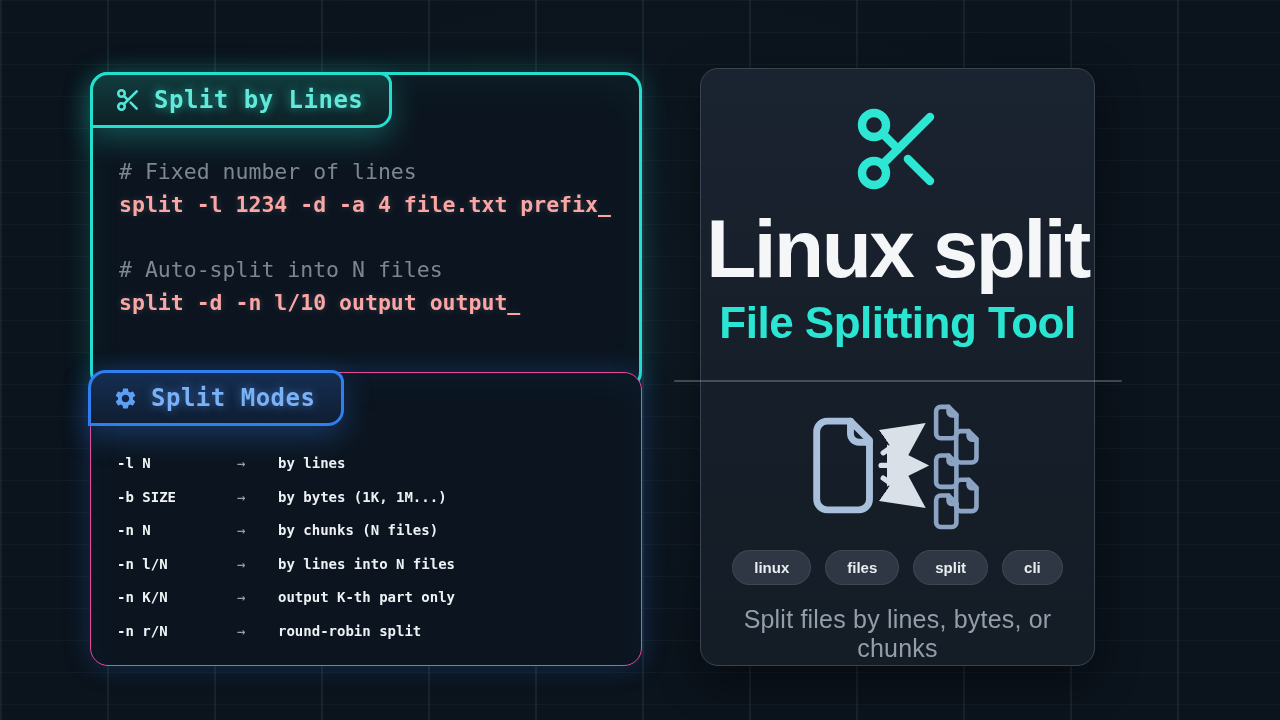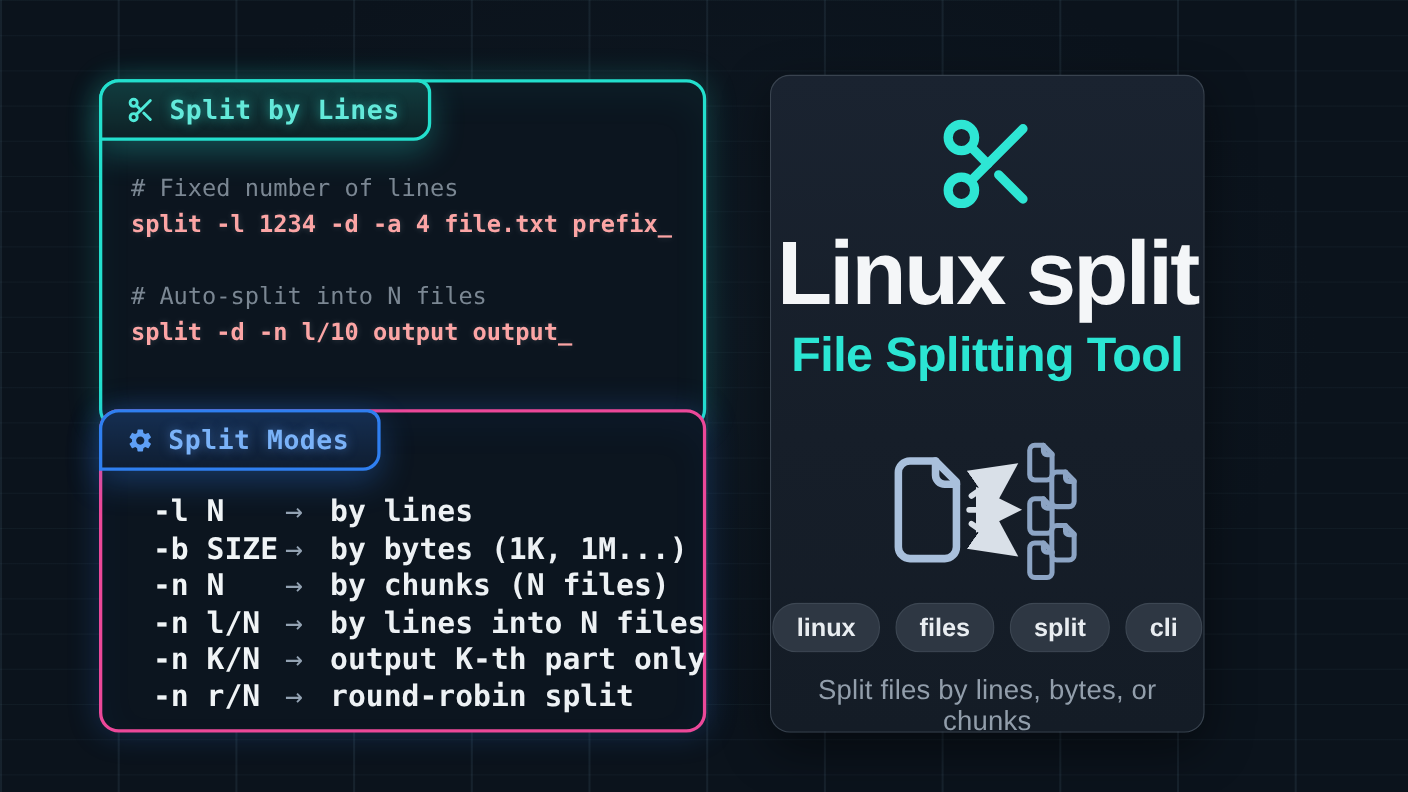--- a/index.html
+++ b/index.html
@@ -26,21 +26,21 @@
     position:absolute; left:90px; width:552px;
     border-radius:18px; background:#0c151f;
   }
   .panel.cyan {
     top:72px; height:318px;
     border:3px solid #23dfcd;
     box-shadow:0 0 28px rgba(35,223,205,0.22), inset 0 14px 34px rgba(35,223,205,0.05);
   }
   .panel.blue {
     top:372px; height:294px;
-    border:3px solid #ec4899;
+    border:1px solid #ec4899;
     box-shadow:0 0 28px rgba(47,127,240,0.25), inset 0 14px 34px rgba(47,127,240,0.05);
   }
   .tab {
     position:absolute; left:-3px; top:-3px; height:56px;
     display:flex; align-items:center; gap:13px;
     padding:0 26px 0 22px;
     border-radius:18px 12px 16px 0;
   }
   .panel.cyan .tab {
     border:3px solid #23dfcd;
@@ -62,21 +62,21 @@
   .code-block {
     position:absolute; left:26px; top:80px; right:20px;
     font-family:"DejaVu Sans Mono", monospace;
     font-size:21.5px; line-height:33px; white-space:nowrap;
   }
   .code-group { margin-bottom:32px; }
   .code-comment { color:#7b8793; }
   .code-command { color:#fca5a5; font-weight:bold; text-shadow:0 0 7px rgba(240,245,250,0.18); }
 
   .modes { position:absolute; left:26px; top:74px; right:18px;
-    font-family:"DejaVu Sans Mono", monospace; font-size:27px;margin-left:20px; }
+    font-family:"DejaVu Sans Mono", monospace; font-size:14px; }
   .mode-row { display:flex; line-height:33.5px; white-space:nowrap; }
   .mode-flag { width:120px; color:#f0f4f6; font-weight:bold; flex:0 0 auto; }
   .mode-arrow { width:41px; color:#93a2b2; flex:0 0 auto; }
   .mode-desc { color:#edf1f4; font-weight:bold; }
 
   
   .card {
     position:absolute; left:700px; top:68px; width:395px; height:598px;
     border-radius:18px;
     border:1.5px solid #39434f;
@@ -99,21 +99,21 @@
     margin-top:32px; width:448px; height:2px;
     background:rgba(138,152,166,0.40); border-radius:1px;
   }
   .illustration { margin-top:18px; }
   .tags { margin-top:18px; display:flex; gap:14px; align-items:center; }
   .tag {
     background:#2e3743;
     border:1px solid rgba(200,215,230,0.10);
     border-radius:22px;
     padding:8px 21px;
-    font-size:23px; font-weight:600; color:#e9edf1;
+    font-size:15px; font-weight:600; color:#e9edf1;
   }
   .card-caption {
     margin-top:20px;
     font-size:25px; color:#929eab; letter-spacing:0.2px;
   }
   svg { display:block; }
 </style>
 </head>
 <body>
 

